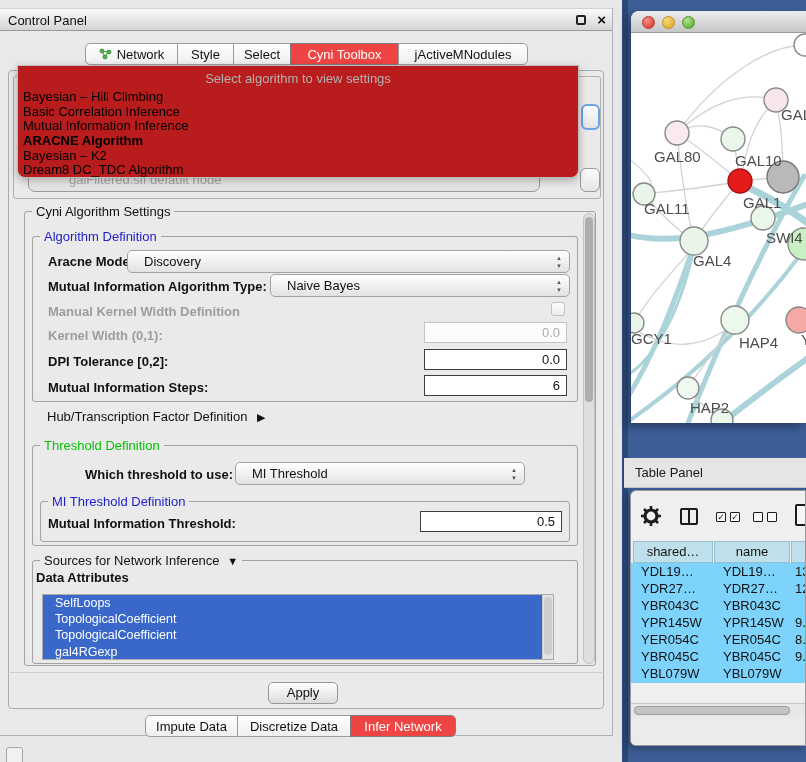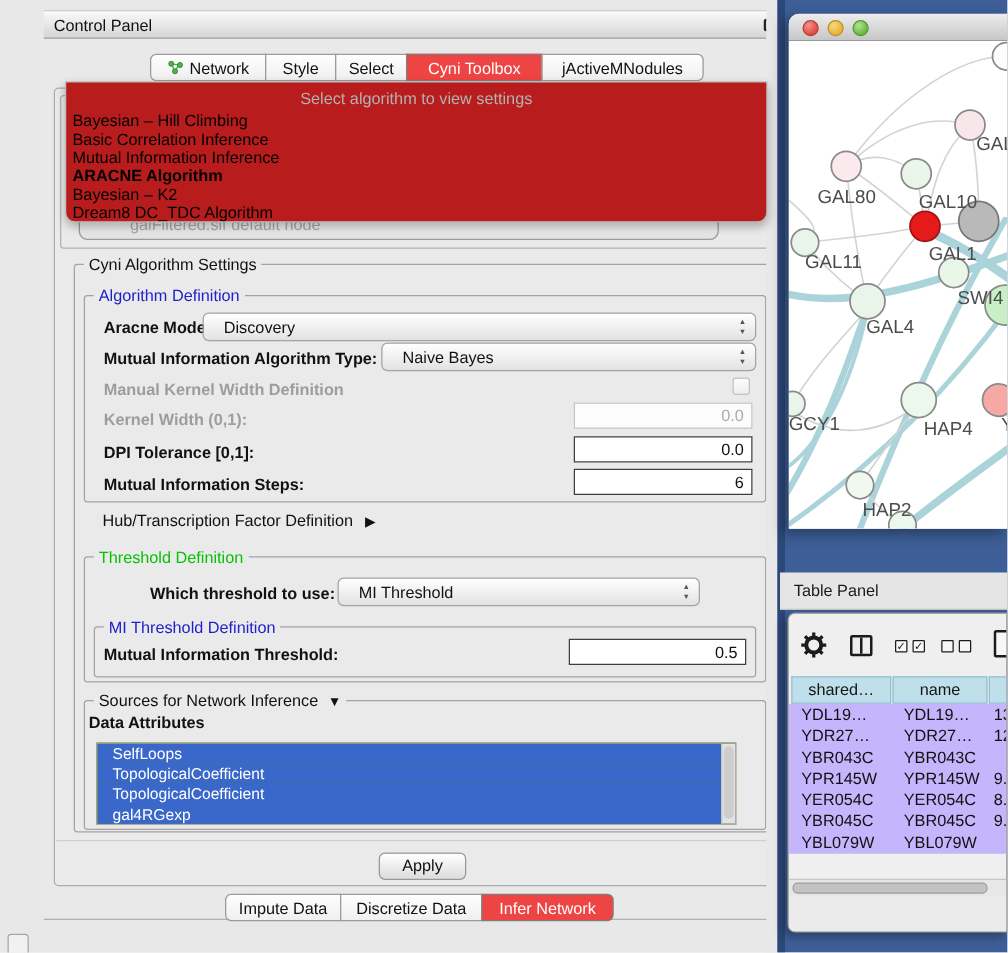--- a/index.html
+++ b/index.html
@@ -1,21 +1,21 @@
 <!DOCTYPE html>
 <html><head>
 <meta charset="utf-8">
 <style>
   * { margin:0; padding:0; box-sizing:border-box; }
   html,body { width:806px; height:762px; }
   body { font-family:"Liberation Sans", sans-serif; font-size:13px; color:#111; }
   #screen { position:absolute; top:0; left:0; width:806px; height:762px; background:#E8E8E8; overflow:hidden; }
 
   
-  .cp { position:absolute; left:0; top:8px; width:613px; height:728px; background:#E9E9E9; border-right:1px solid #B0B0B0; border-bottom:1px solid #B0B0B0;margin-left:35px; }
+  .cp { position:absolute; left:0; top:8px; width:613px; height:728px; background:#E9E9E9; border-right:1px solid #B0B0B0; border-bottom:1px solid #B0B0B0; }
   .cp-titlebar { position:absolute; left:0; top:0; width:100%; height:23px; background:linear-gradient(#FAFAFA,#D5D5D5); border-top:1px solid #CFCFCF; border-bottom:1px solid #9A9A9A; }
   .cp-title { position:absolute; left:8px; top:4px; color:#101010; }
   .float-btn { position:absolute; right:26px; top:6px; width:10px; height:10px; border:2px solid #222; border-radius:2px; }
   .close-btn { position:absolute; right:6px; top:2px; font-weight:bold; font-size:15px; color:#111; }
 
   
   .tabs { position:absolute; display:flex; }
   .tab { height:22px; border:1px solid #9B9B9B; margin-left:-1px; background:linear-gradient(#FEFEFE,#EFEFEF); display:flex; align-items:center; justify-content:center; padding:0 12px; white-space:nowrap; color:#111; }
   .tab:first-child { border-radius:5px 0 0 5px; margin-left:0; }
   .tab:last-child { border-radius:0 5px 5px 0; }
@@ -84,21 +84,21 @@
   .table-win { position:absolute; left:630px; top:490px; width:176px; height:256px; background:#EFEFEF; border:1px solid #9A9A9A; border-radius:6px 0 0 6px; overflow:hidden; box-shadow:-3px 3px 8px rgba(0,0,0,0.3); }
   .tw-toolbar { position:absolute; left:0; top:0; width:100%; height:50px; }
   .icon-split { position:absolute; left:49px; top:17px; width:18px; height:17px; border:2px solid #1C1C1C; border-radius:2px; }
   .icon-split::after { content:""; position:absolute; left:6px; top:0; width:2px; height:13px; background:#1C1C1C; }
   .cb-pair { position:absolute; top:21px; display:flex; gap:4px; }
   .mini-cb { width:10px; height:10px; border:1.5px solid #1C1C1C; border-radius:1px; font-size:9px; line-height:9px; text-align:center; color:#1C1C1C; background:#F7F7F7; }
   .icon-doc { position:absolute; left:164px; top:13px; width:16px; height:22px; border:2px solid #1C1C1C; border-radius:2px; background:#F7F7F7; }
 
   .thead { position:absolute; left:0; top:50px; width:100%; height:22px; }
   .th { position:absolute; top:0; height:22px; background:#BFDFEB; border:1px solid #94BFD1; text-align:center; line-height:20px; color:#141414; overflow:hidden; }
-  .rows { position:absolute; left:0; top:72px; width:100%; height:120px; background:#c4b5fd; overflow:hidden; }
+  .rows { position:absolute; left:0; top:72px; width:100%; height:120px; background:#7dd3fc; overflow:hidden; }
   .trow { position:relative; height:17px; line-height:17px; white-space:nowrap; }
   .td1 { position:absolute; left:10px; }
   .td2 { position:absolute; left:92px; }
   .td3 { position:absolute; left:164px; }
   .h-scroll { position:absolute; left:0; top:212px; width:100%; height:14px; background:#E7E7E7; border-top:1px solid #C6C6C6; }
   .h-scroll .thumb { position:absolute; left:3px; top:2px; width:156px; height:9px; background:#C3C3C3; border:1px solid #9E9E9E; border-radius:4px; }
   .tw-bottom { position:absolute; left:0; top:226px; width:100%; height:30px; background:#EBEBEB; }
 
   .corner-widget { position:absolute; left:6px; top:747px; width:17px; height:18px; background:#F1F1F1; border:1px solid #A6A6A6; border-radius:3px; }
 </style>
@@ -175,21 +175,21 @@
         <span>▲</span><br><span>▼</span>
       </span>
     </div>
 
     <span class="lbl bold gray" style="left:48px; top:296px;">Manual Kernel Width Definition</span>
     <span class="cb" style="left:551px; top:294px;"></span>
 
     <span class="lbl bold gray" style="left:48px; top:320px;">Kernel Width (0,1):</span>
     <div class="field disabled" style="left:424px; top:314px; width:143px;">0.0</div>
 
-    <span class="lbl bold" style="left:48px; top:346px;">DPI Tolerance [0,1]:</span>
+    <span class="lbl bold" style="left:48px; top:346px;">DPI Tolerance [0,2]:</span>
     <div class="field" style="left:424px; top:341px; width:143px;">0.0</div>
 
     <span class="lbl bold" style="left:48px; top:372px;">Mutual Information Steps:</span>
     <div class="field" style="left:424px; top:367px; width:143px;">6</div>
 
     <span class="lbl" style="left:47px; top:401px;">
       <span>Hub/Transcription Factor Definition</span>
       <span class="tri" style="margin-left:6px;">▶</span>
     </span>
 

